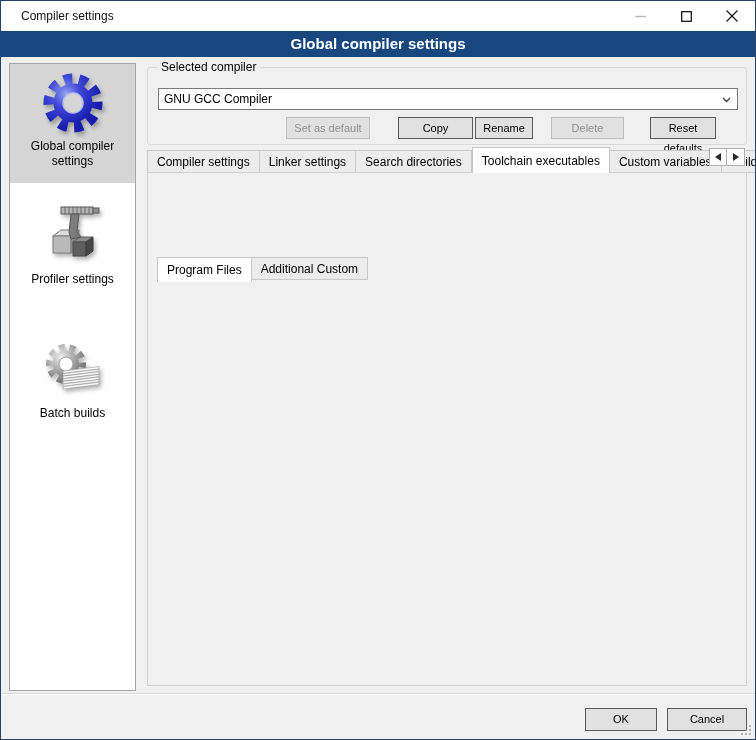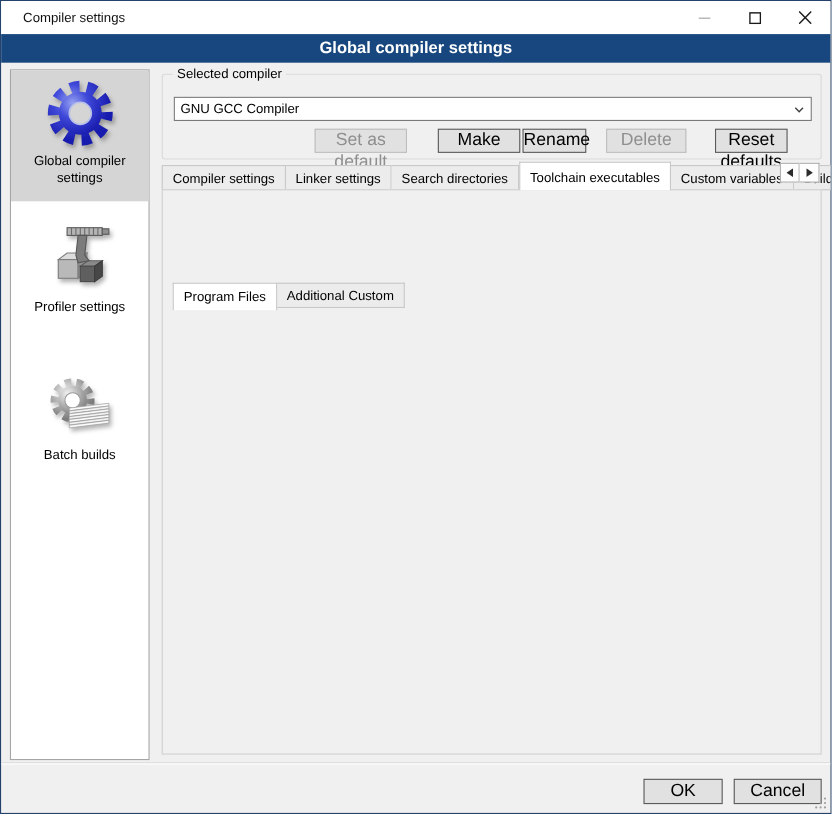--- a/index.html
+++ b/index.html
@@ -33,21 +33,21 @@
   .side-item .side-icon { width:64px; height:64px; margin-top:7px; filter:drop-shadow(2px 3px 2px rgba(0,0,0,0.30)); }
   .side-item .side-label { margin-top:4px; line-height:15px; padding:0 4px; }
   .side-item.selected { background:#d5d5d5; }
   .item-1 { height:119px; }
   .item-2 { margin-top:14px; height:106px; }
   .item-3 { margin-top:28px; height:106px; }
 
   
   .btn {
     background:#e1e1e1; border:1px solid #5a5a5a; font-family:"Liberation Sans",sans-serif;
-    font-size:16px; color:#000; line-height:20px; height:22px; position:absolute;
+    font-size:11px; color:#000; line-height:20px; height:22px; position:absolute;
   }
   .btn.disabled { border-color:#bdbdbd; color:#8f8f8f; }
   .combo {
     position:absolute; height:22px; background:#fff; border:1px solid #7a7a7a;
     line-height:20px; padding:0 22px 0 5px; overflow:hidden; white-space:nowrap;
   }
   .combo .chev { position:absolute; right:6px; top:8px; }
   .combo.gray { background:#f2f2f2; }
   .txt {
     position:absolute; height:22px; background:#fff; border:1px solid #7a7a7a;
@@ -202,21 +202,21 @@
 
   <div class="group" id="grp-compiler">
     <span class="legend">Selected compiler</span>
     <div class="combo" id="combo-compiler">
       <span>GNU GCC Compiler</span>
       <svg class="chev" width="9" height="6">
           <polyline points="1,1 4.5,4.5 8,1" fill="none" stroke="#404040" stroke-width="1.3"></polyline>
         </svg>
     </div>
     <button class="btn disabled" id="btn-setdefault">Set as default</button>
-    <button class="btn" id="btn-copy">Make</button>
+    <button class="btn" id="btn-copy">Copy</button>
     <button class="btn" id="btn-rename">Rename</button>
     <button class="btn disabled" id="btn-delete">Delete</button>
     <button class="btn" id="btn-reset">Reset defaults</button>
   </div>
 
   <div class="tabpanel"></div>
 
   <div class="tabstrip">
     <div class="tab">Compiler settings</div>
     <div class="tab">Linker settings</div>

